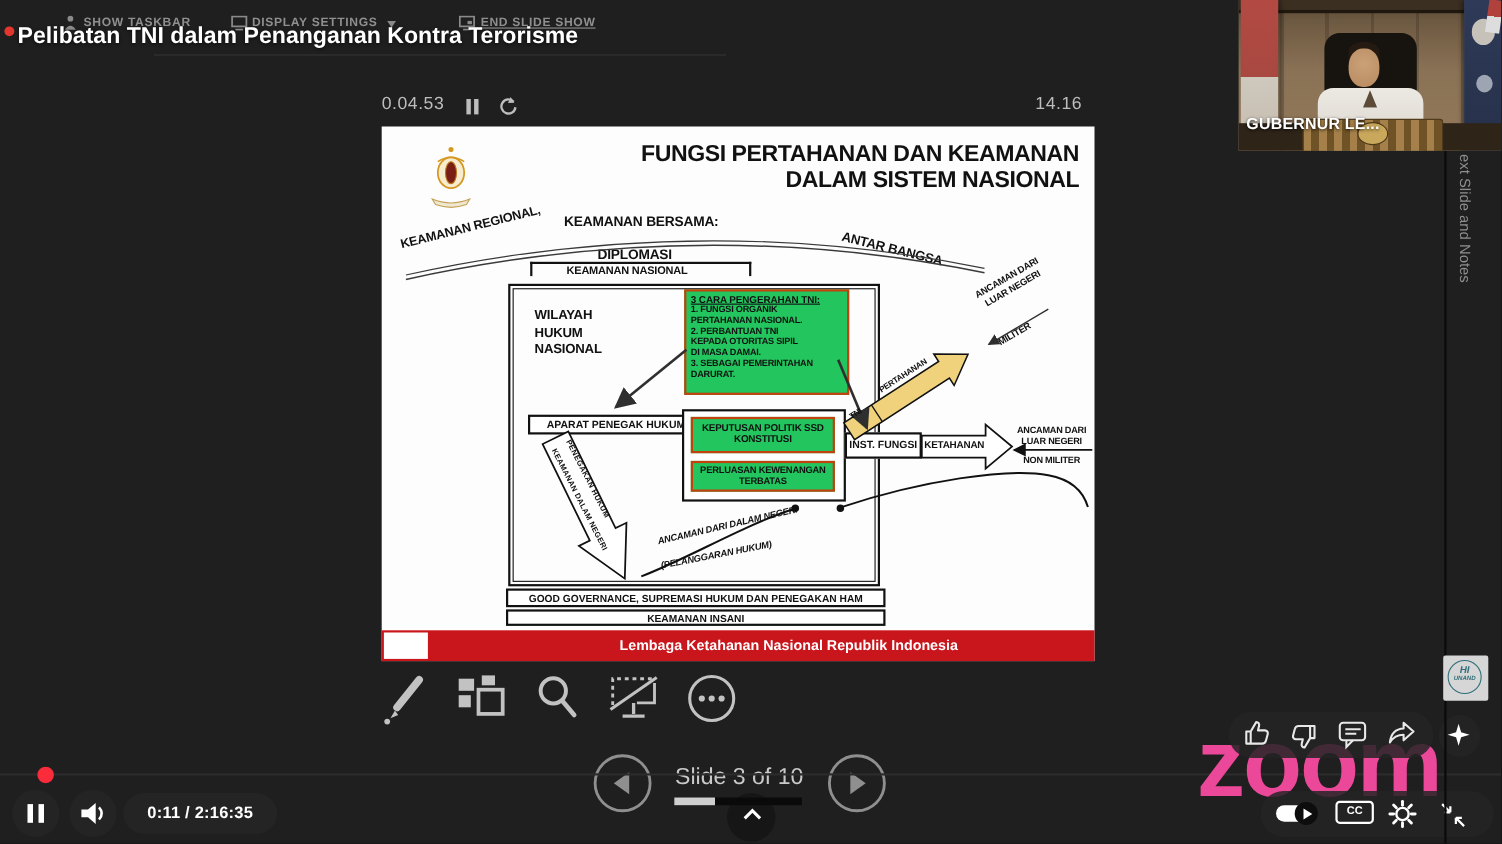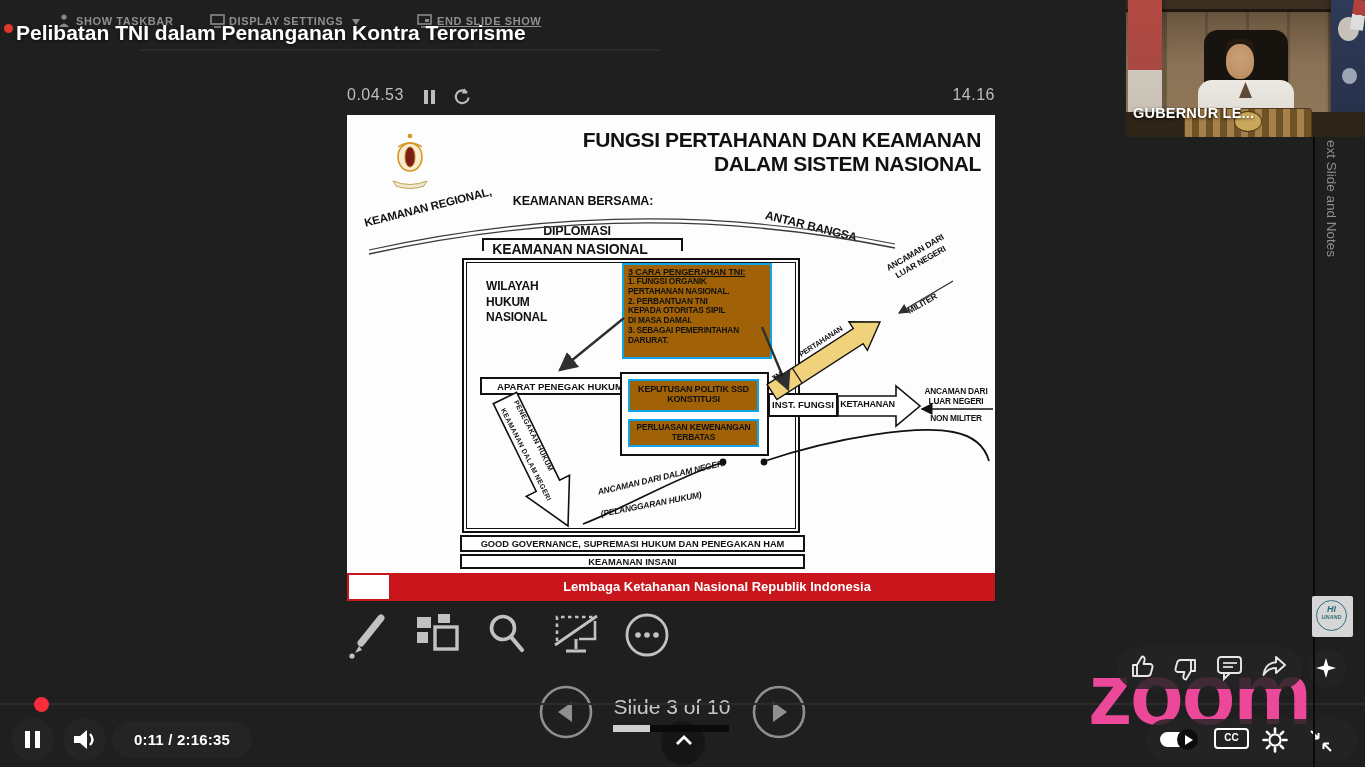--- a/index.html
+++ b/index.html
@@ -2,21 +2,21 @@
 <html><head>
 <meta charset="utf-8">
 <style>
   html,body{margin:0;padding:0;background:#101010;}
   #stage{position:relative;width:1365px;height:767px;background:#1f1f1f;overflow:hidden;
          font-family:"Liberation Sans",sans-serif;}
   .abs{position:absolute;}
   .tb-label{font-size:11px;font-weight:700;color:#8f8f8f;letter-spacing:.6px;}
   .slide{position:absolute;left:347px;top:115px;width:648px;height:486px;background:#fdfdfd;}
   .st{position:absolute;color:#111;font-weight:800;letter-spacing:-0.2px;line-height:1.15;}
-  .ybox{position:absolute;background:#a16207;border:2px solid #0ea5e9;box-sizing:border-box;}
+  .ybox{position:absolute;background:#22c55e;border:2px solid #c2410c;box-sizing:border-box;}
   .wbox{position:absolute;background:#fff;border:2px solid #111;box-sizing:border-box;}
   .ctr{text-align:center;}
   .pill{position:absolute;background:#242424;border-radius:21px;}
   .navcirc{position:absolute;width:56px;height:56px;}
   .pre{white-space:pre-line;}
 </style>
 </head>
 <body>
 
 <div id="stage">
@@ -48,21 +48,21 @@
 
   <div class="abs" style="left:347px;top:86px;font-size:16px;color:#bdbdbd;letter-spacing:.5px;">0.04.53</div>
   <div class="abs" style="left:424px;top:90px;width:14px;height:14px;">
     <div class="abs" style="left:0;top:0;width:4px;height:14px;background:#bdbdbd;"></div>
     <div class="abs" style="left:7px;top:0;width:4px;height:14px;background:#bdbdbd;"></div>
   </div>
   <svg class="abs" style="left:452px;top:87px;" width="19" height="19">
       <path d="M15 5.5 A6.4 6.4 0 1 0 16.6 10.5" fill="none" stroke="#bdbdbd" stroke-width="2.1"></path>
       <path d="M12.2 1.2 L15.6 6.4 L9.8 6.6 z" fill="#bdbdbd"></path>
     </svg>
-  <div class="abs" style="left:930px;top:86px;width:65px;text-align:right;font-size:16px;color:#bdbdbd;letter-spacing:.5px;">14.16</div>
+  <div class="abs" style="left:930px;top:86px;width:65px;text-align:center;font-size:16px;color:#bdbdbd;letter-spacing:.5px;">14.16</div>
 
   <div class="slide">
 
     <svg class="abs" style="left:42px;top:16px;" width="42" height="64">
       <circle cx="21" cy="5" r="2.3" fill="#d4971f"></circle>
       <ellipse cx="21" cy="26" rx="12" ry="14" fill="#f7ecd0" stroke="#d4971f" stroke-width="1.6"></ellipse>
       <ellipse cx="21" cy="26" rx="5" ry="10" fill="#7a1f16" stroke="#b9771c" stroke-width="1"></ellipse>
       <path d="M9 16 q12 -8 24 0" fill="none" stroke="#d4971f" stroke-width="1.4"></path>
       <path d="M4 50 q17 7 34 0 l-3 5 q-14 5 -28 0 z" fill="#efe7d2" stroke="#c3a253" stroke-width="1"></path>
     </svg>
@@ -70,21 +70,21 @@
     <div class="st ctr" style="left:208px;top:13px;width:426px;text-align:right;font-size:21px;letter-spacing:-0.4px;line-height:1.16;">
       <div>FUNGSI PERTAHANAN DAN KEAMANAN</div>
       <div>DALAM SISTEM NASIONAL</div>
     </div>
 
     <div class="st ctr" style="left:146px;top:79px;width:180px;font-size:12.5px;">KEAMANAN BERSAMA:</div>
     <div class="st" style="left:16px;top:102px;font-size:11.5px;transform:rotate(-14deg);transform-origin:left top;">KEAMANAN REGIONAL,</div>
     <div class="st" style="left:420px;top:94px;font-size:12px;transform:rotate(14deg);transform-origin:left top;">ANTAR BANGSA</div>
     <div class="st ctr" style="left:150px;top:109px;width:160px;font-size:12.5px;">DIPLOMASI</div>
     <div class="abs" style="left:135px;top:123px;width:201px;height:13px;border-top:2px solid #111;border-left:2px solid #111;border-right:2px solid #111;box-sizing:border-box;"></div>
-    <div class="st ctr" style="left:135px;top:126px;width:176px;font-size:14px;">KEAMANAN NASIONAL</div>
+    <div class="st ctr" style="left:135px;top:126px;width:176px;font-size:10px;">KEAMANAN NASIONAL</div>
 
     <div class="abs" style="left:115px;top:143px;width:338px;height:275px;border:2px solid #111;box-sizing:border-box;">
       <div class="abs" style="left:2px;top:2px;right:2px;bottom:2px;border:1px solid #111;"></div>
     </div>
     <div class="st pre" style="left:139px;top:164px;font-size:12px;line-height:1.3;">WILAYAH
 HUKUM
 NASIONAL</div>
 
     <div class="ybox" style="left:275px;top:148px;width:150px;height:96px;padding:2px 4px;">
       <div class="st" style="position:static;font-size:9px;text-decoration:underline;letter-spacing:-0.1px;">3 CARA PENGERAHAN TNI:</div>

